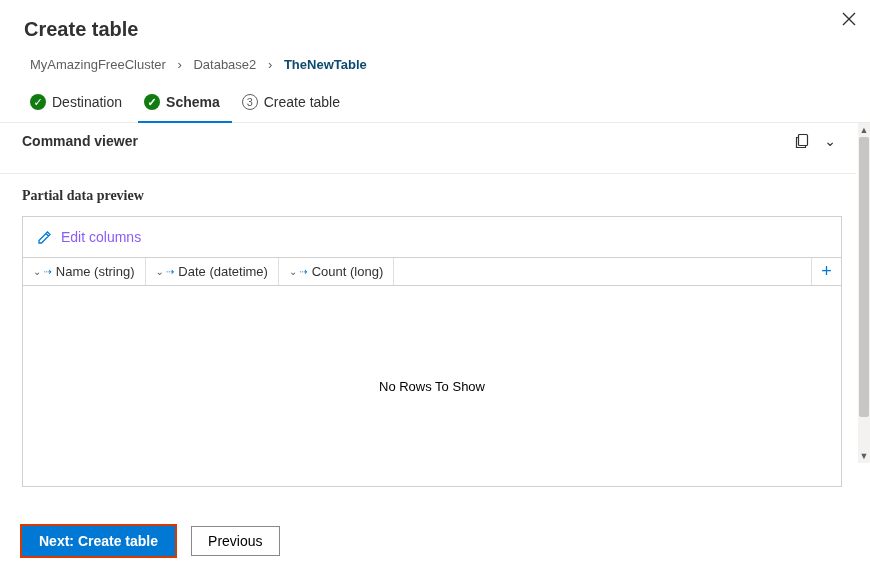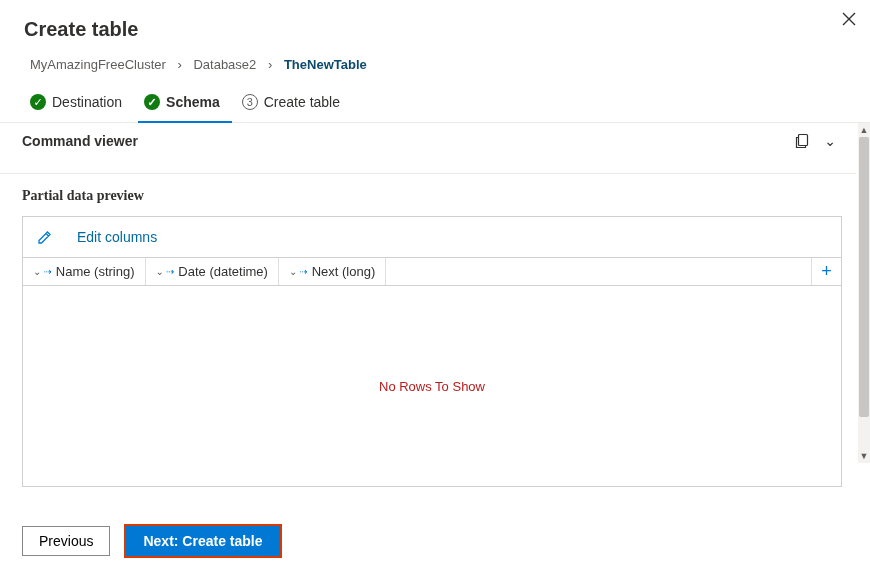--- a/index.html
+++ b/index.html
@@ -157,23 +157,23 @@
       font-family: Liberation Serif, serif;
     }
     .preview-box {
       margin: 0 28px 0 22px;
       border: 1px solid #d2d0ce;
     }
     .edit-cols {
       padding: 12px 14px;
       display: flex;
       align-items: flex-end;
-      gap: 24px;
-      cursor: pointer;
-      color: #0369a1;
+      gap: 8px;
+      cursor: pointer;
+      color: #8b5cf6;
     }
     .edit-cols svg {
       color: #0078d4;
     }
     .grid-header {
       display: flex;
       border-top: 1px solid #d2d0ce;
       border-bottom: 1px solid #d2d0ce;
       position: relative;
       background: #fff;
@@ -209,21 +209,21 @@
       font-size: 18px;
       border-left: 1px solid #e1dfdd;
       cursor: pointer;
       background: #fff;
     }
     .grid-body {
       height: 200px;
       display: flex;
       align-items: center;
       justify-content: center;
-      color: #b91c1c;
+      color: #000000;
       font-size: 13px;
     }
     .footer {
       position: absolute;
       bottom: 12px;
       left: 0;
       right: 0;
       padding: 0 22px;
       display: flex;
       justify-content: space-between;
@@ -322,31 +322,31 @@
         <span>Name (string)</span>
       </div>
       <div class="col-header">
         <span class="chev">⌄</span>
         <span class="type-arrow">⇢</span>
         <span>Date (datetime)</span>
       </div>
       <div class="col-header">
         <span class="chev">⌄</span>
         <span class="type-arrow">⇢</span>
-        <span>Next (long)</span>
+        <span>Count (long)</span>
       </div>
       <div class="add-col">
         <span>+</span>
       </div>
     </div>
 
     <div class="grid-body">
       <span>No Rows To Show</span>
     </div>
   </div>
 </div>
 
 <div class="footer">
   <div class="left-btns">
+    <button class="btn btn-primary">Next: Create table</button>
     <button class="btn">Previous</button>
-    <button class="btn btn-primary">Next: Create table</button>
   </div>
 </div>
 
 </body></html>

